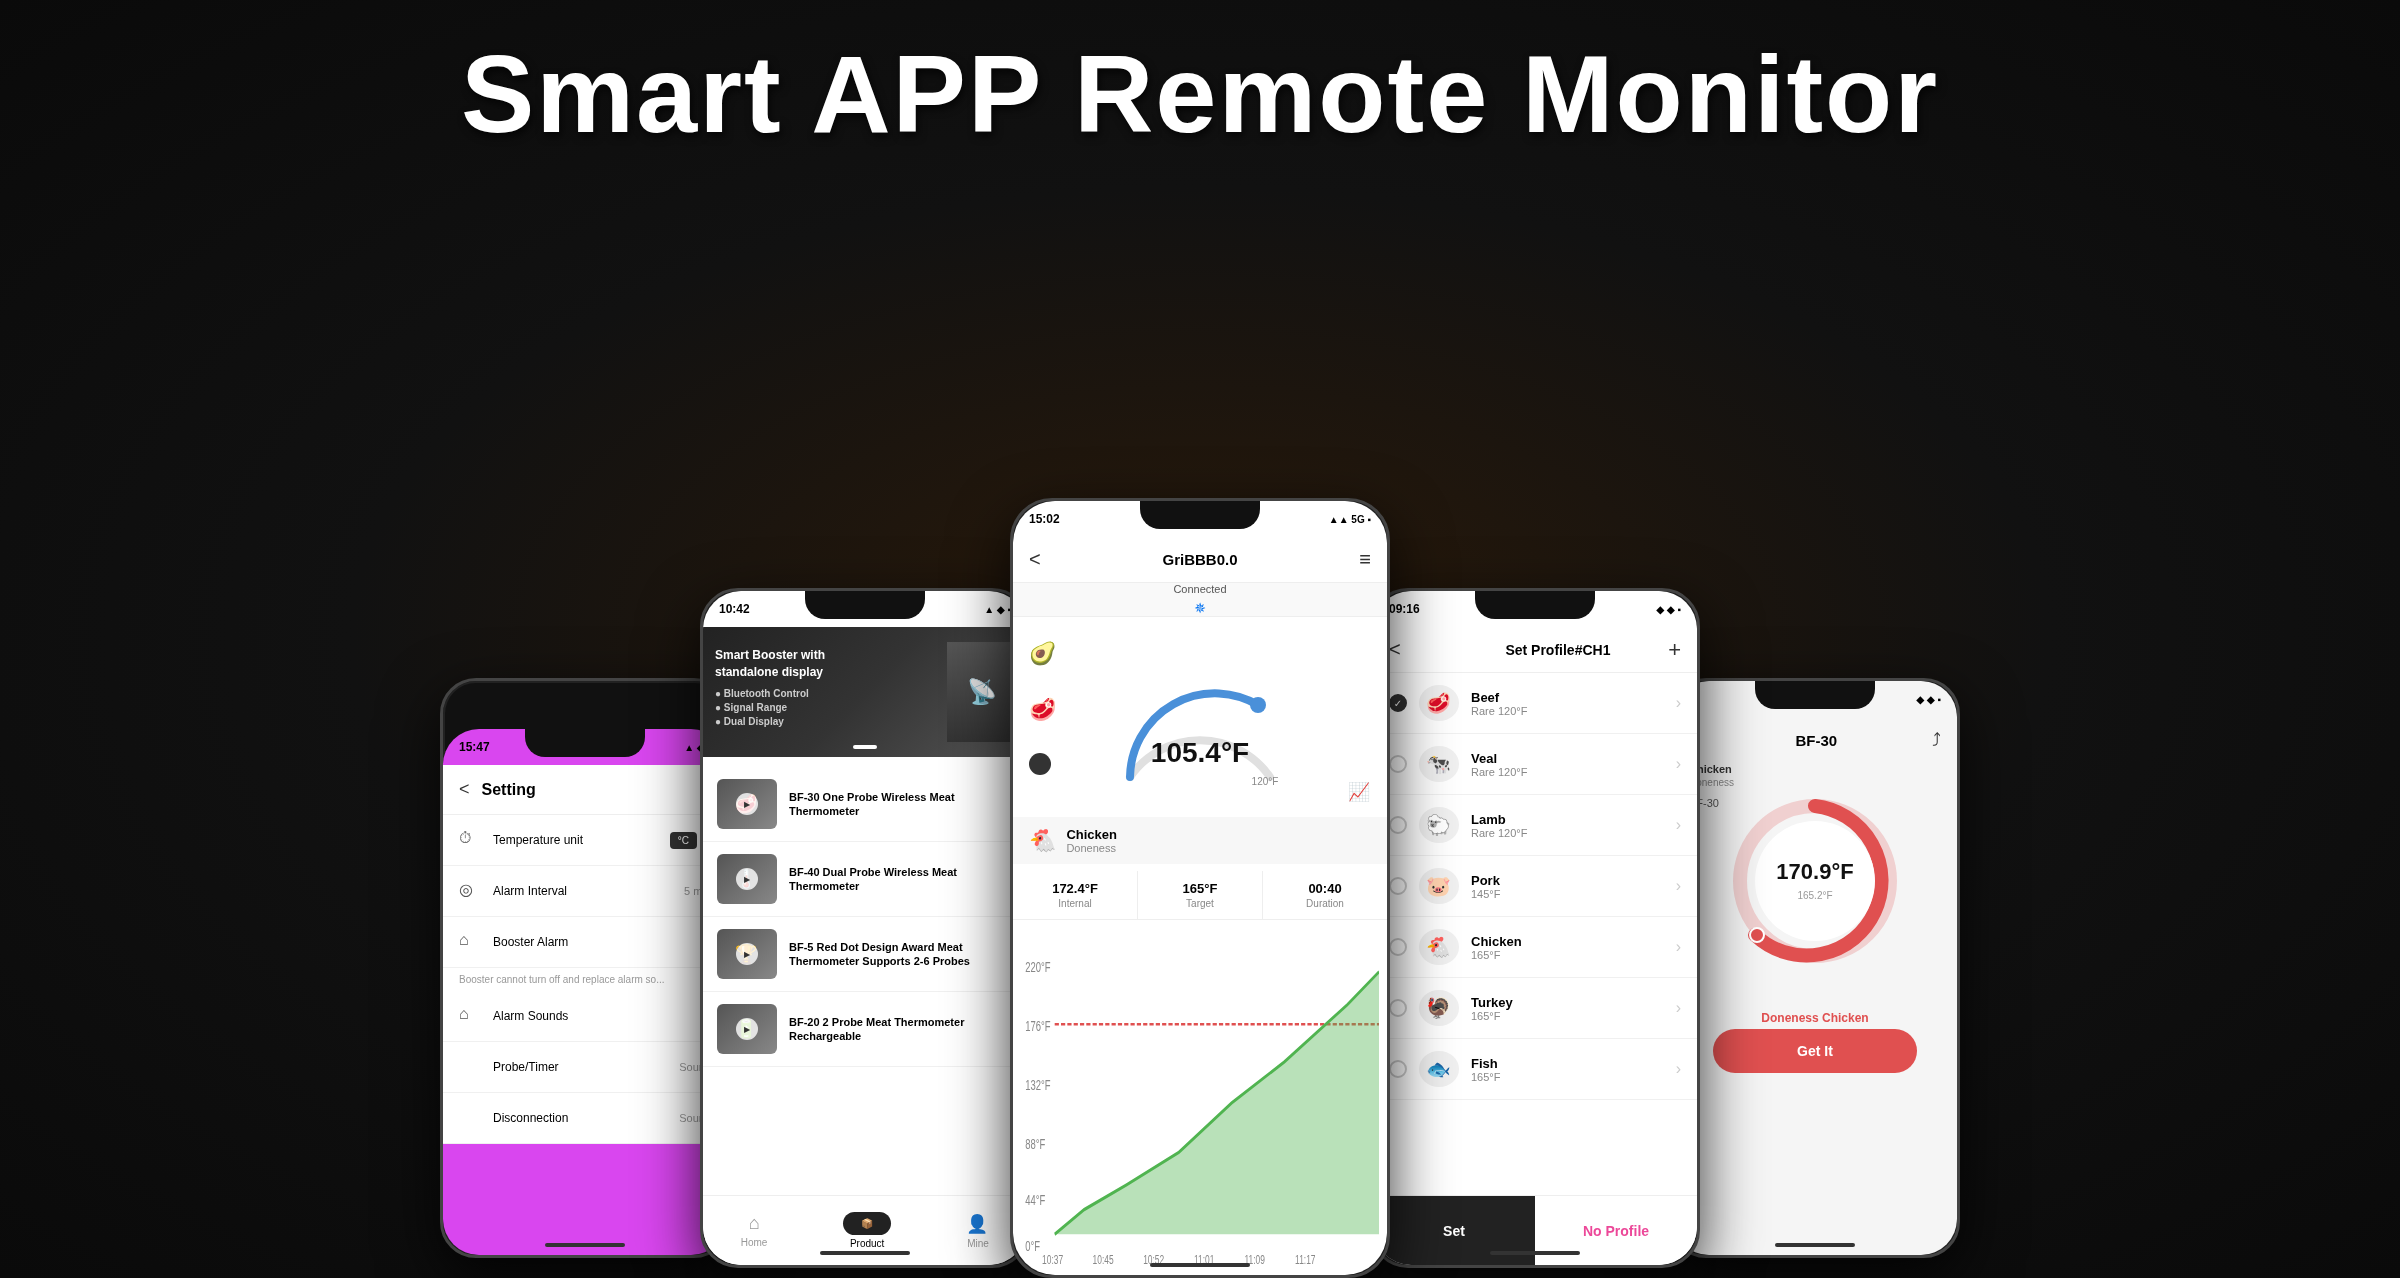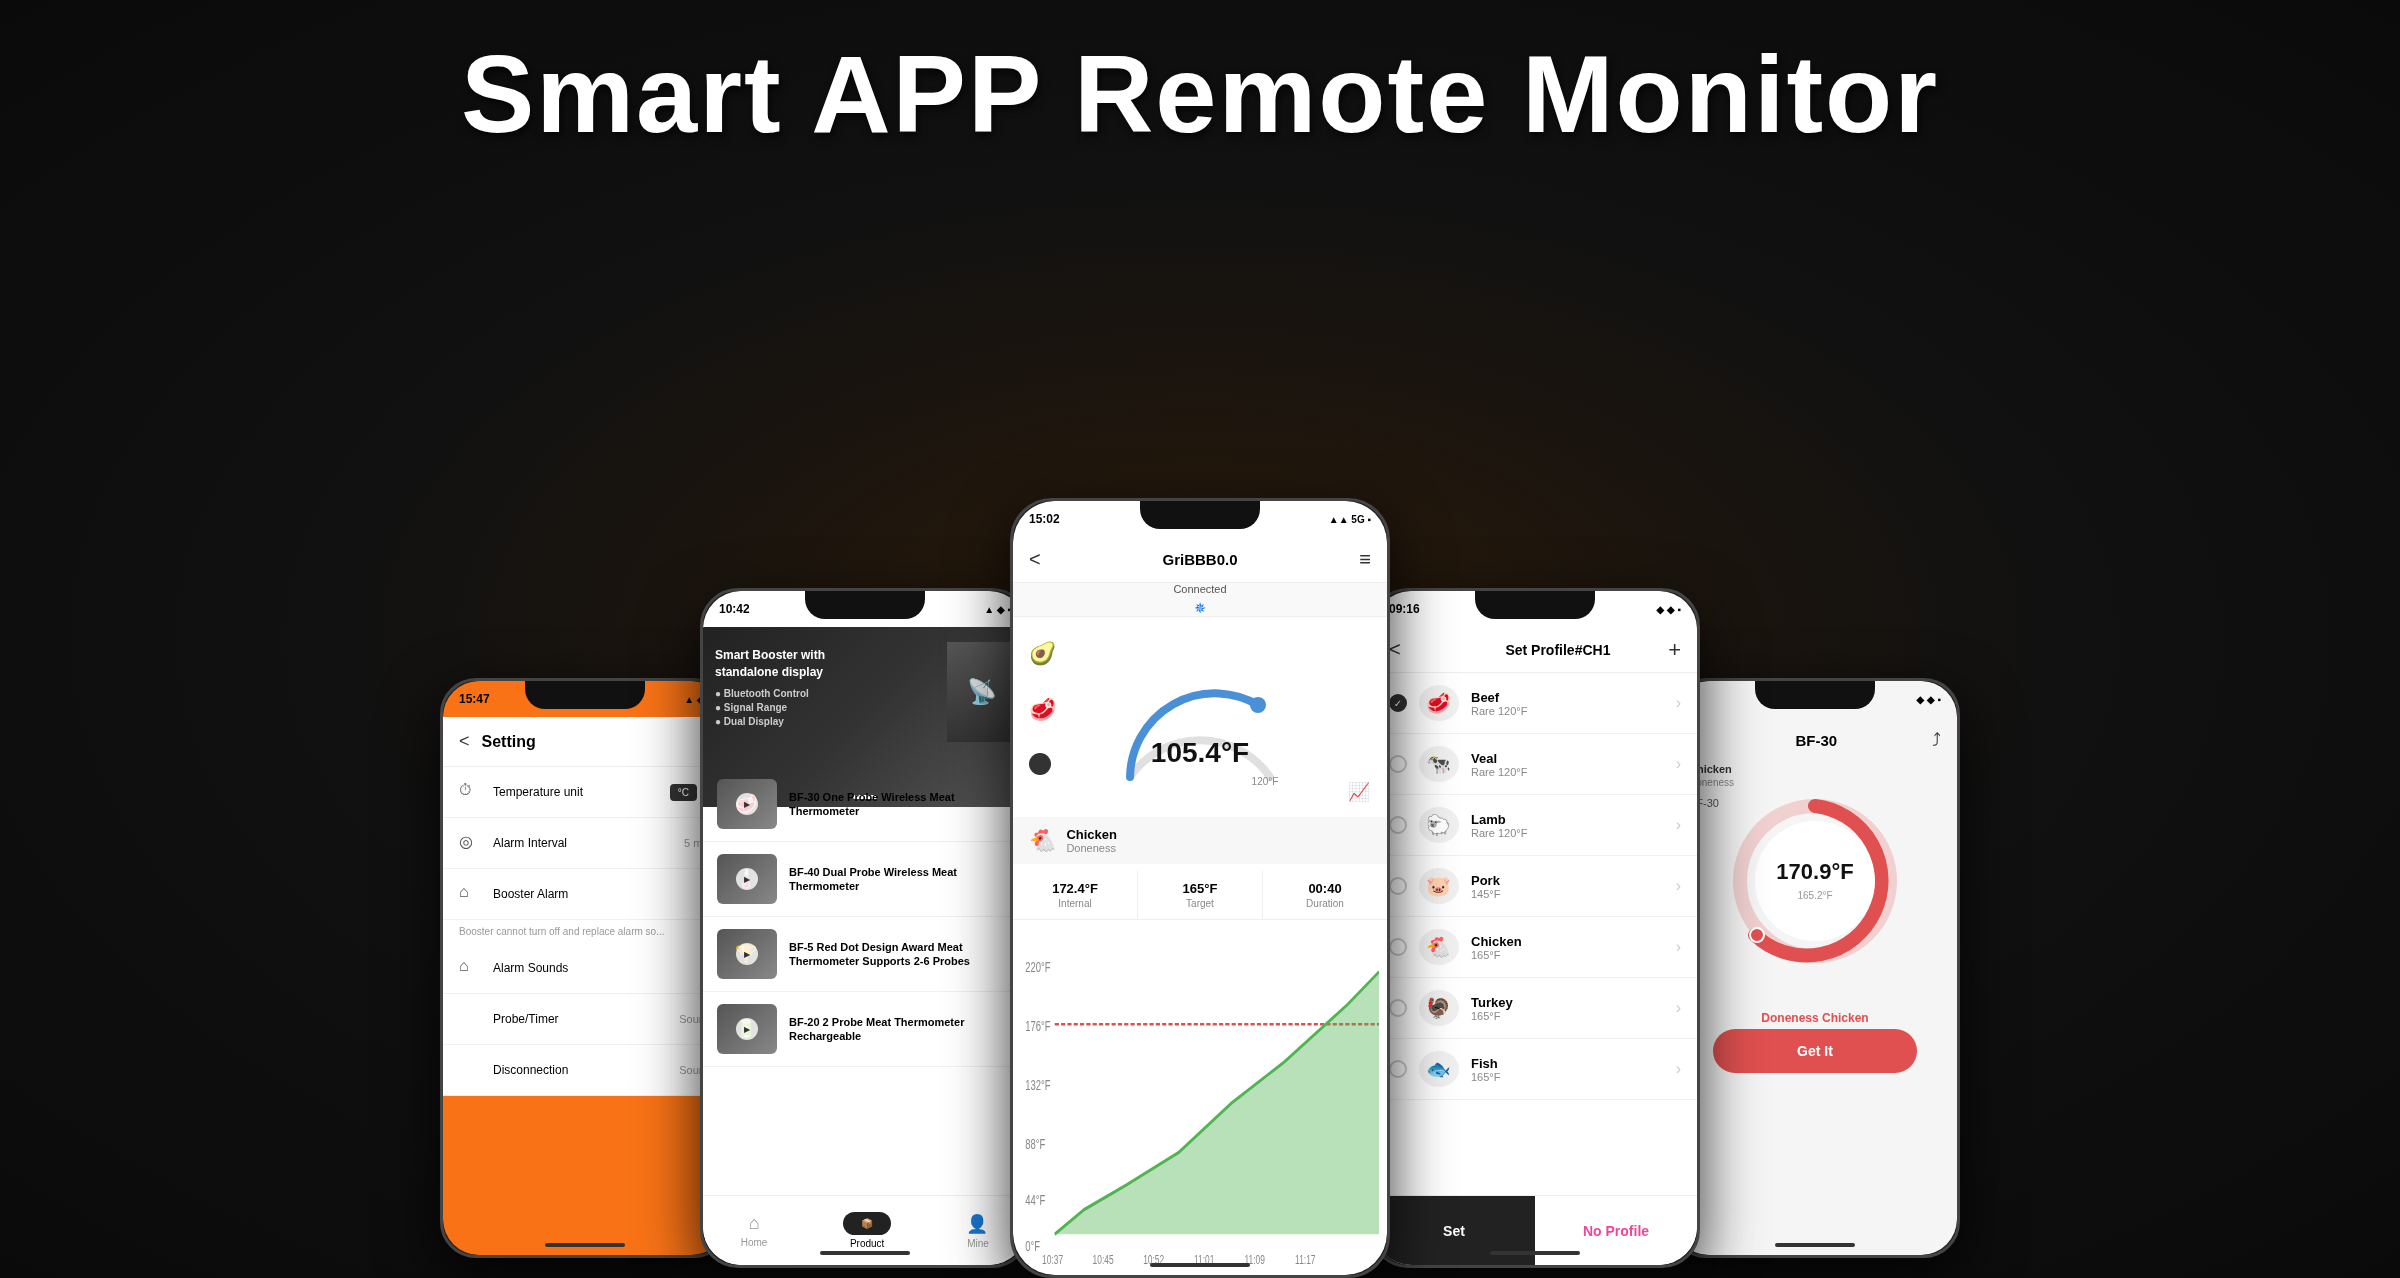--- a/index.html
+++ b/index.html
@@ -104,21 +104,22 @@
       font-weight: 600;
       color: #000;
       z-index: 15;
       background: transparent;
     }
     .status-bar .time { font-weight: 700; font-size: 12px; }
     .status-bar .icons { display: flex; gap: 4px; align-items: center; font-size: 10px; }
 
     
     .phone1-screen {
-      background: #f97316;
+      background: #d946ef;
+      margin-top: 48px;
     }
     .phone1-header {
       position: absolute;
       top: 36px; left: 0; right: 0;
       height: 50px;
       background: #fff;
       display: flex;
       align-items: center;
       padding: 0 16px;
       border-bottom: 1px solid #eee;
@@ -153,21 +154,21 @@
       font-size: 10px;
       color: #999;
       background: #fff;
     }
 
     
     .phone2-screen { background: #fff; }
     .promo-banner {
       position: absolute;
       top: 36px; left: 0; right: 0;
-      height: 180px;
+      height: 130px;
       background: linear-gradient(135deg, #222 0%, #333 50%, #555 100%);
       overflow: hidden;
     }
     .promo-banner-text {
       position: absolute;
       top: 20px; left: 12px;
       font-size: 11px;
       font-weight: 700;
       color: #fff;
       line-height: 1.4;

